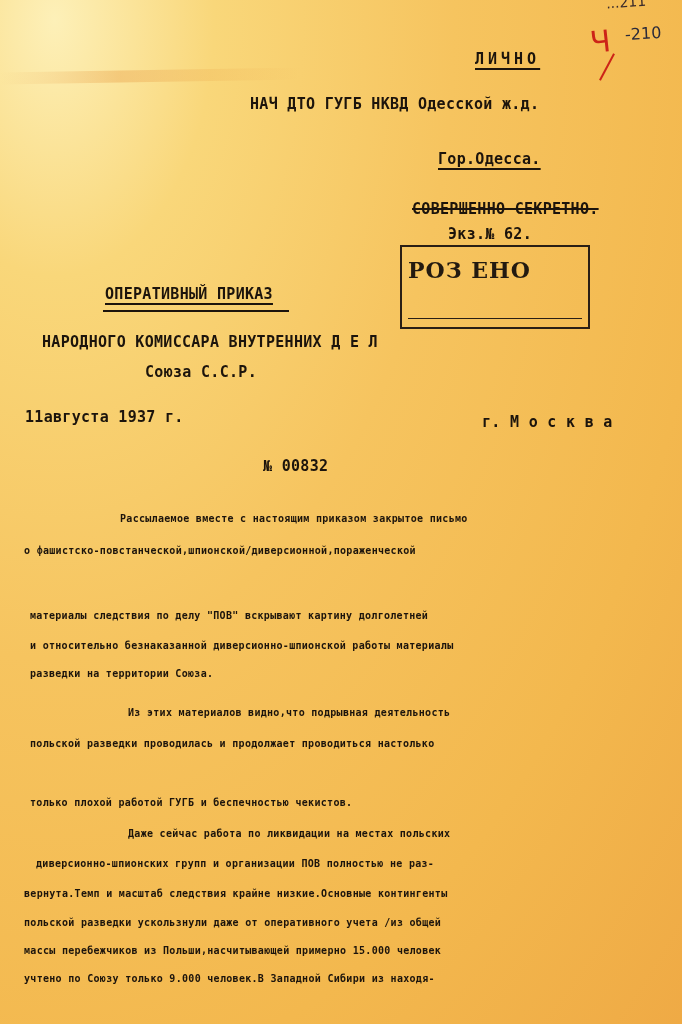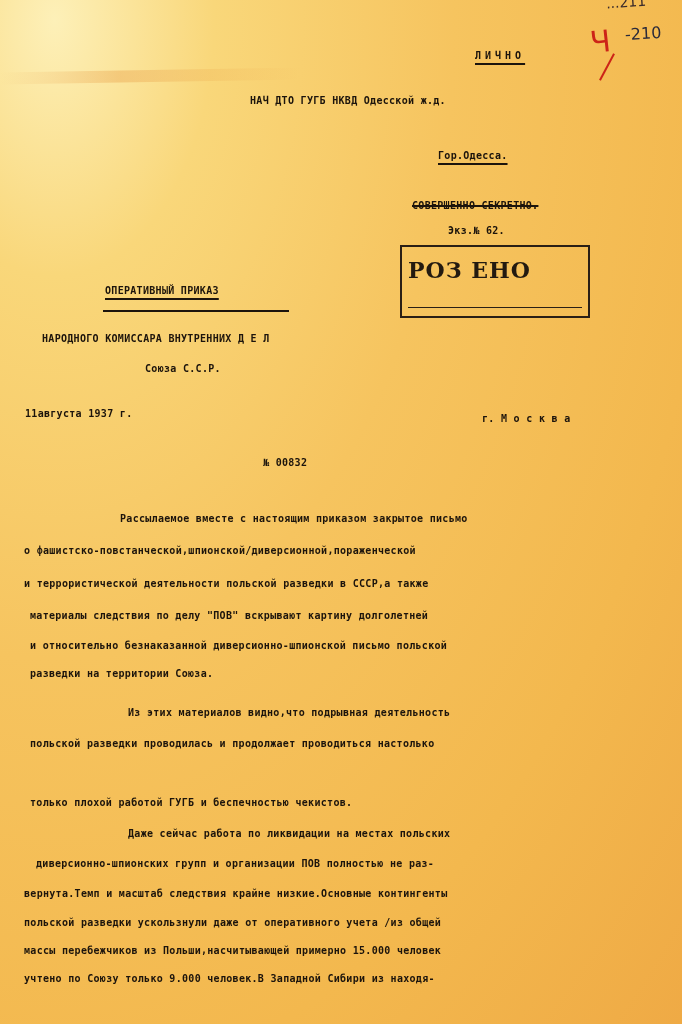--- a/index.html
+++ b/index.html
@@ -14,30 +14,30 @@
       position: absolute; left: 0; top: 70px; width: 300px; height: 12px;
       background: linear-gradient(90deg, rgba(230,150,60,0) 0%, rgba(230,150,60,0.35) 40%, rgba(230,150,60,0) 100%);
       transform: rotate(-1deg);
     }
     .t { position: absolute; white-space: nowrap; font-weight: bold; letter-spacing: 0.3px; }
     .u { text-decoration: underline; text-decoration-thickness: 2px; text-underline-offset: 4px; }
     .strike { text-decoration: line-through; text-decoration-thickness: 2px; }
     .hand { position: absolute; color: #cc2418; font-family: "DejaVu Sans", sans-serif; font-weight: normal; }
     .hand-ref { position: absolute; color: #3a2a2a; font-family: "DejaVu Sans", sans-serif; }
     .stamp {
-      position: absolute; left: 400px; top: 245px; width: 190px; height: 73px;
+      position: absolute; left: 400px; top: 245px; width: 190px; height: 84px;
       border: 2.5px solid #2a1f15; box-sizing: border-box;
     }
     .stamp-text {
       position: absolute; left: 6px; top: 10px; font-family: "DejaVu Serif", serif; font-weight: bold;
       font-size: 22px; letter-spacing: 1px; color: #231a10;
     }
     .stamp-line { position: absolute; left: 6px; right: 6px; bottom: 8px; border-bottom: 1.5px solid #2a1f15; }
     .para { font-size: 10px; }
-    .hdr { font-size: 10px; }
+    .hdr { font-size: 15px; }
   </style>
 </head>
 <body>
 
 <div class="page">
   <div class="smudge"></div>
 
   <div class="hand-ref" style="left:606px; top:-6px; font-size:14px; transform:rotate(-4deg);">...211</div>
   <div class="hand" style="left:590px; top:24px; font-size:30px; transform:rotate(-6deg);">Ч</div>
   <div class="hand" style="left:625px; top:24px; font-size:16px; color:#2a2a3a; transform:rotate(-3deg);">-210</div>
@@ -58,23 +58,22 @@
   <div style="position:absolute; left:103px; top:310px; width:186px; border-bottom:2px solid #1c140c;"></div>
   <div class="t hdr" style="left:42px; top:333px;">НАРОДНОГО КОМИССАРА ВНУТРЕННИХ  Д Е Л</div>
   <div class="t hdr" style="left:145px; top:363px;">Союза С.С.Р.</div>
 
   <div class="t hdr" style="left:25px; top:408px;">11августа 1937 г.</div>
   <div class="t hdr" style="left:482px; top:413px;">г. М о с к в а</div>
   <div class="t hdr" style="left:263px; top:457px;">№ 00832</div>
 
   <div class="t para" style="left:120px; top:513px;">Рассылаемое вместе с настоящим приказом закрытое письмо</div>
   <div class="t para" style="left:24px; top:545px;">о фашистско-повстанческой,шпионской/диверсионной,пораженческой</div>
-  <div class="t para" style="left:24px; top:578px;">и террористической деятельности польской разведки в СССР,а также</div>
   <div class="t para" style="left:30px; top:610px;">материалы следствия по делу "ПОВ" вскрывают картину долголетней</div>
-  <div class="t para" style="left:30px; top:640px;">и относительно безнаказанной диверсионно-шпионской письмо польской</div>
+  <div class="t para" style="left:30px; top:640px;">и относительно безнаказанной диверсионно-шпионской работы материалы</div>
   <div class="t para" style="left:30px; top:668px;">разведки на территории Союза.</div>
 
   <div class="t para" style="left:128px; top:707px;">Из этих материалов видно,что подрывная деятельность</div>
   <div class="t para" style="left:30px; top:738px;">польской разведки проводилась и продолжает проводиться настолько</div>
   <div class="t para" style="left:30px; top:797px;">только плохой работой ГУГБ и беспечностью чекистов.</div>
 
   <div class="t para" style="left:128px; top:828px;">Даже сейчас работа по ликвидации на местах польских</div>
   <div class="t para" style="left:24px; top:888px;">вернута.Темп и масштаб следствия крайне низкие.Основные контингенты</div>
   <div class="t para" style="left:36px; top:858px;">диверсионно-шпионских групп и организации ПОВ полностью не раз-</div>
   <div class="t para" style="left:24px; top:917px;">польской разведки ускользнули даже от оперативного учета /из общей</div>

